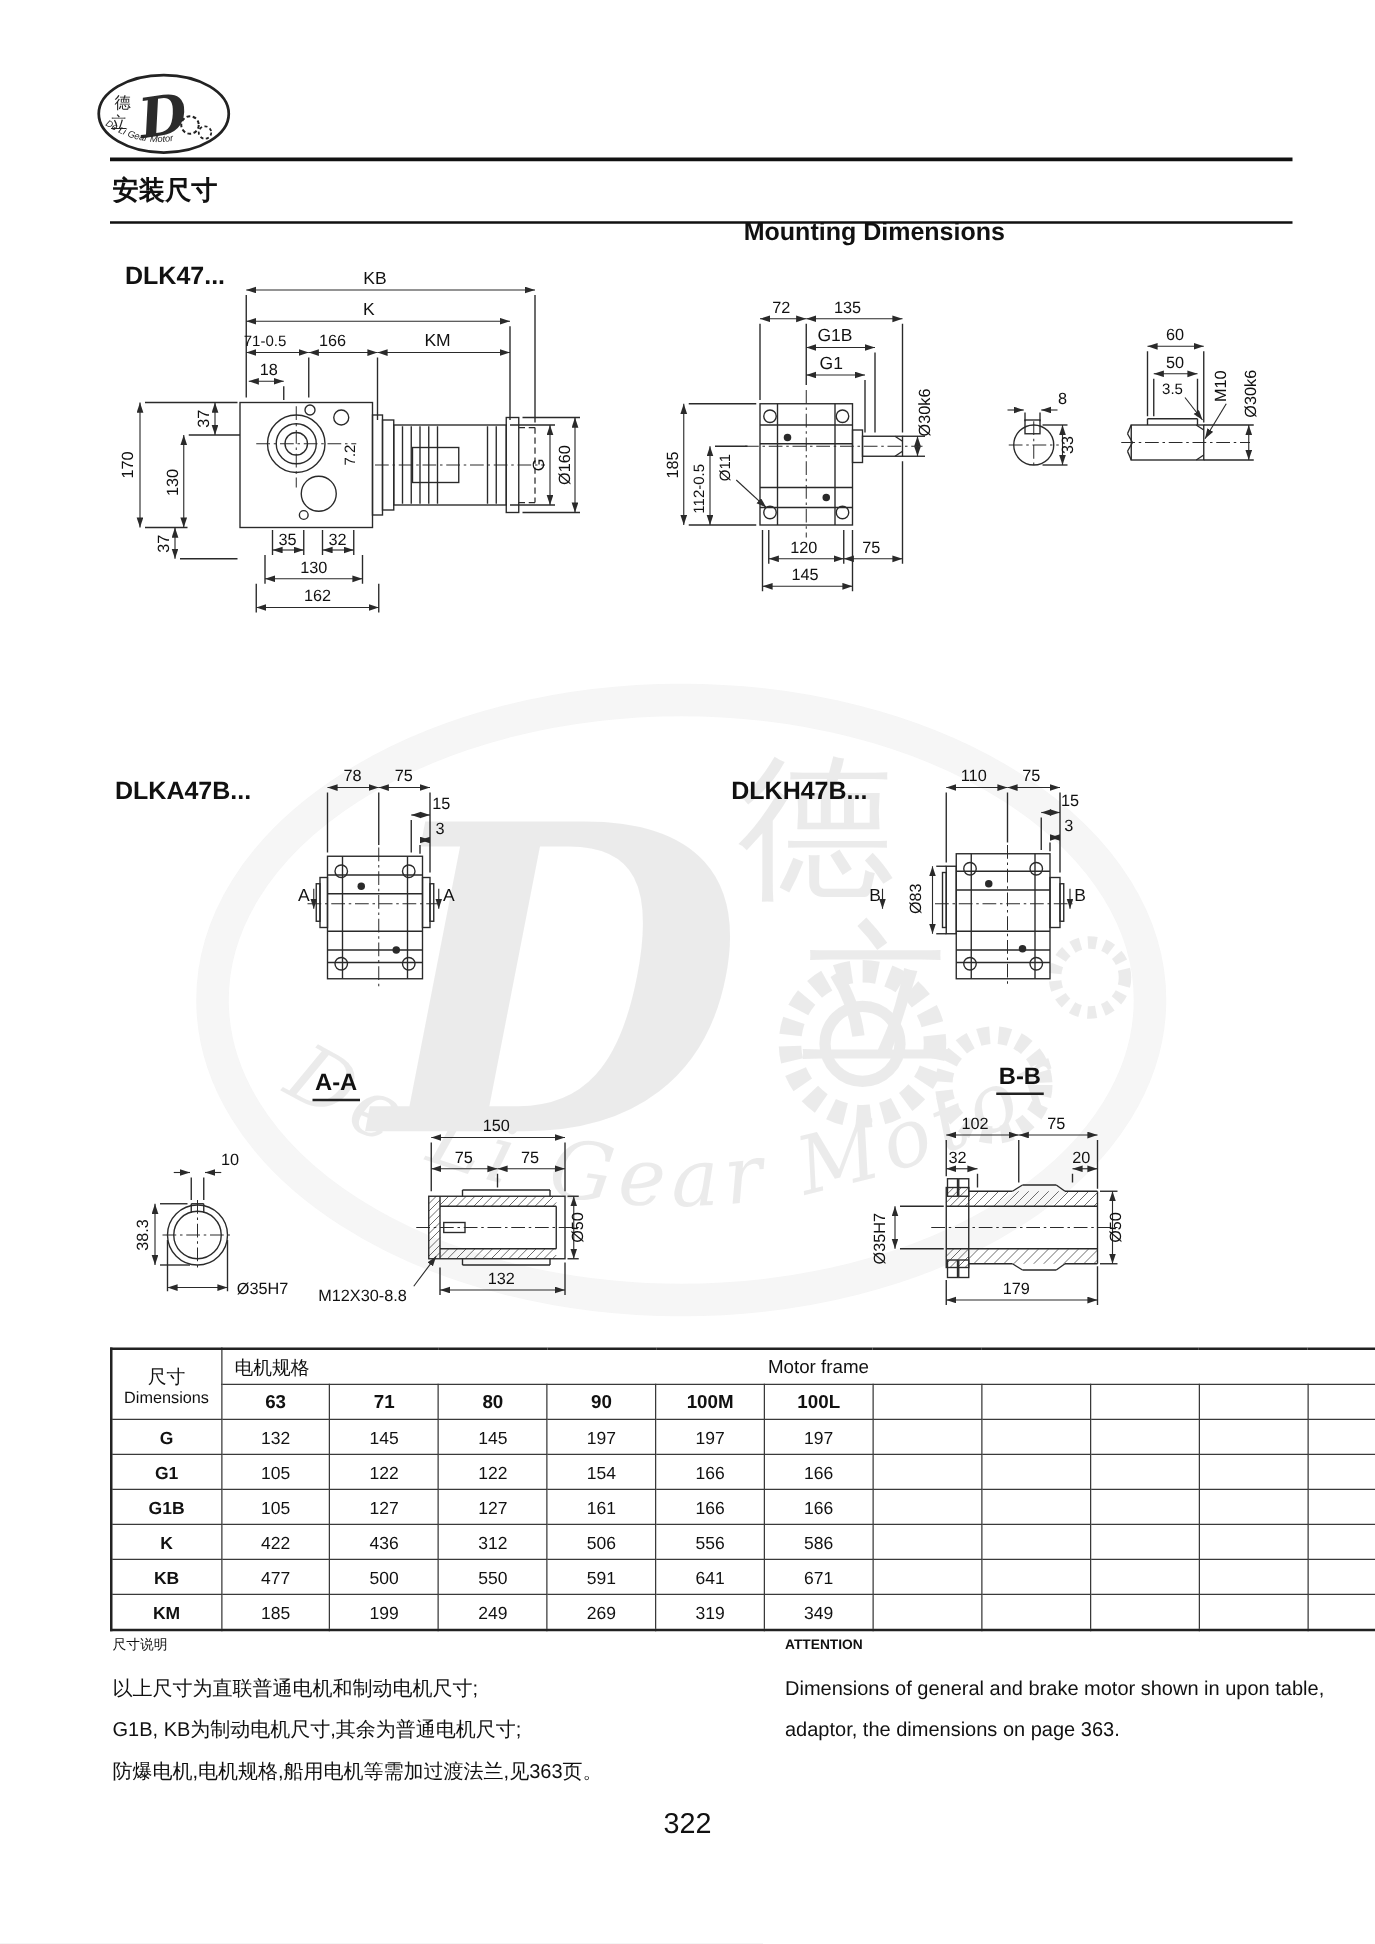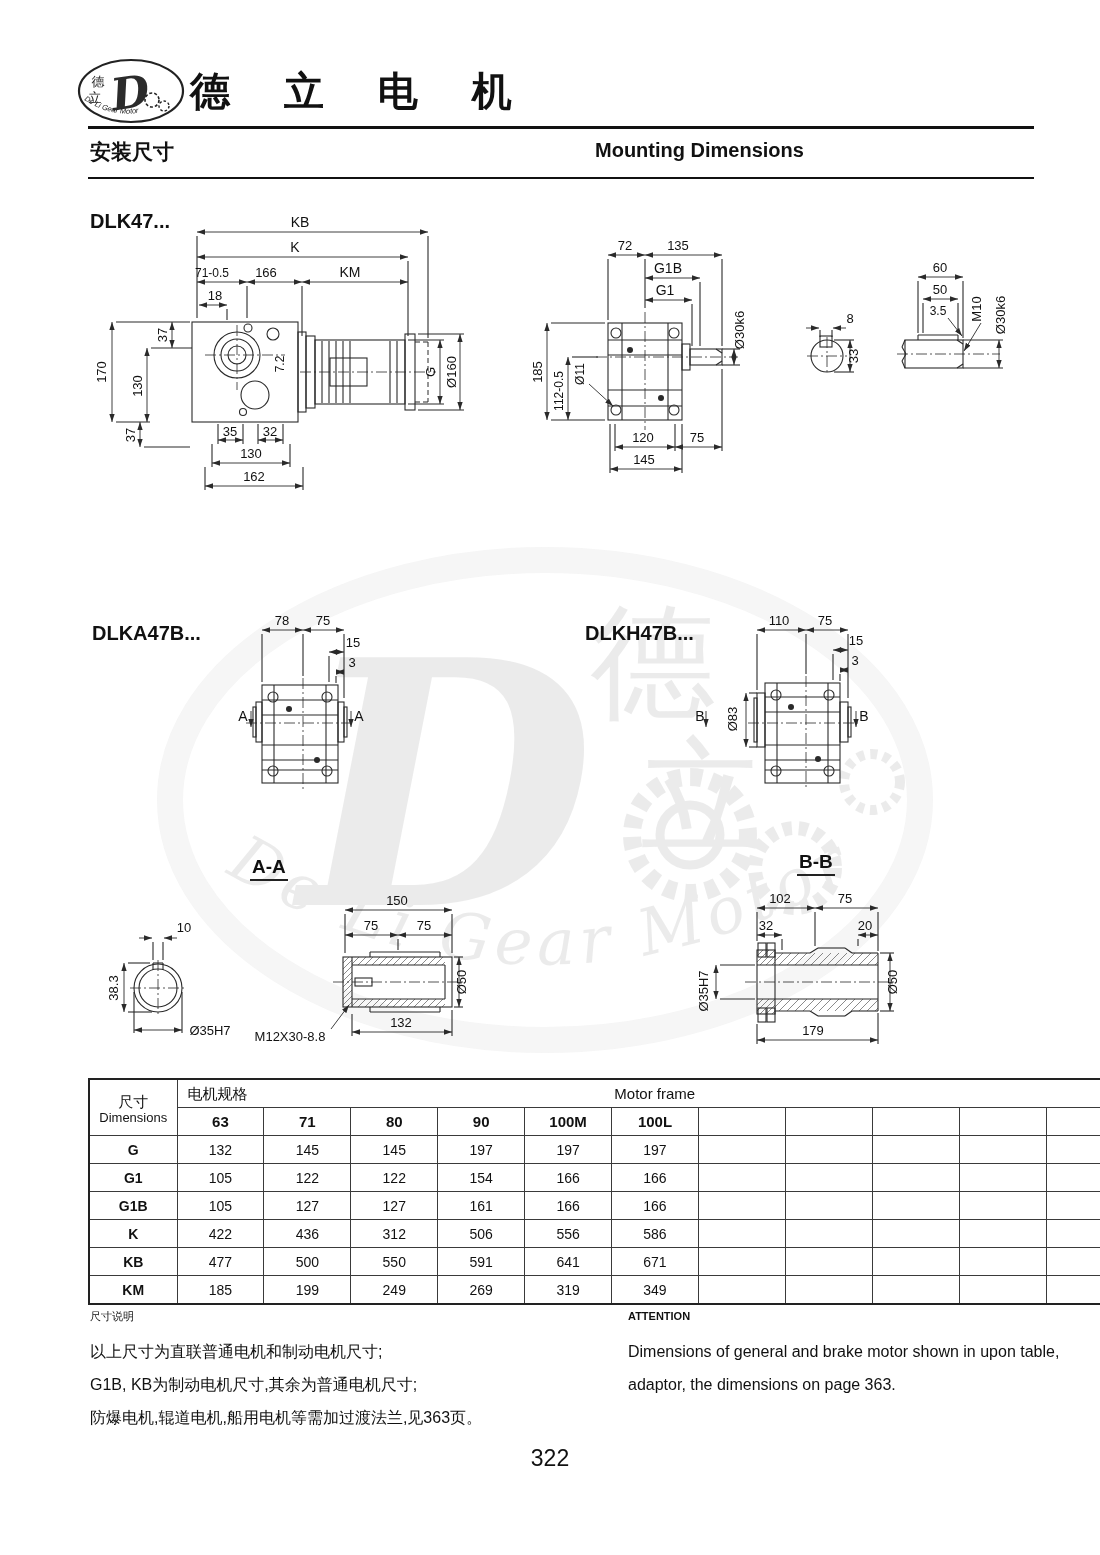--- a/index.html
+++ b/index.html
@@ -70,27 +70,26 @@
     <text x="19" y="46" font-size="13" text-anchor="middle" fill="#222">立</text>
     <text x="35" y="52" font-size="44" font-style="italic" font-weight="bold" fill="#2b2b2b" font-family="'DejaVu Serif','Liberation Serif',serif" transform="rotate(-8 55 35)">D</text>
     <circle cx="76" cy="44" r="7" fill="none" stroke="#222" stroke-width="1.6" stroke-dasharray="3 2"></circle>
     <circle cx="88" cy="50" r="5" fill="none" stroke="#222" stroke-width="1.4" stroke-dasharray="2.5 2"></circle>
     <path id="lgp" d="M8,44 Q55,74 102,38" fill="none"></path>
     <text font-size="7.5" font-style="italic" fill="#222">
       <textPath href="#lgp">De Li Gear Motor</textPath>
     </text>
   </svg>
 
-  <div class="abs brand-title" style="z-index:3;">德 立 电 机</div>
   <div class="abs rule-thick" style="z-index:3;"></div>
   <div class="abs sec-cn" style="z-index:3;">安装尺寸</div>
-  <div class="abs sec-en" style="z-index:3;">Mounting Dimensions</div>
+  <div class="abs sec-en" style="z-index:3;margin-top:36px;">Mounting Dimensions</div>
   <div class="abs rule-thin" style="z-index:3;"></div>
 
-  <div class="abs dwlabel" style="left:90px;top:210px;z-index:3;">DLK47...</div>
+  <div class="abs dwlabel" style="left:100px;top:210px;z-index:3;">DLK47...</div>
   <div class="abs dwlabel" style="left:92px;top:622px;z-index:3;">DLKA47B...</div>
   <div class="abs dwlabel" style="left:585px;top:622px;z-index:3;">DLKH47B...</div>
   <div class="abs aatitle" style="left:250px;top:856px;z-index:3;">A-A</div>
   <div class="abs aatitle" style="left:797px;top:851px;z-index:3;">B-B</div>
 
   <svg id="dw-svg" width="1100" height="1555" viewBox="0 0 1100 1555" style="z-index:2;">
     <defs>
       <marker id="ar" markerWidth="10" markerHeight="7" refX="9" refY="3" orient="auto-start-reverse">
         <path d="M0,0 L9,3 L0,6 Z" fill="#2a2a2a"></path>
       </marker>
@@ -654,21 +653,21 @@
           <td></td>
           <td></td>
         </tr>
       </tbody>
   </table>
 
   <div class="abs notes notes-cn" style="left:90px;top:1300px;z-index:3;">
     <div class="ttl">尺寸说明</div>
     <div>以上尺寸为直联普通电机和制动电机尺寸;</div>
     <div>G1B, KB为制动电机尺寸,其余为普通电机尺寸;</div>
-    <div>防爆电机,辊道电机,船用电机等需加过渡法兰,见363页。</div>
+    <div>防爆电机,电机规格,船用电机等需加过渡法兰,见363页。</div>
   </div>
   <div class="abs notes notes-en" style="left:628px;top:1300px;z-index:3;">
     <div class="ttl">ATTENTION</div>
     <div>Dimensions of general and brake motor shown in upon table,</div>
     <div>adaptor, the dimensions on page 363.</div>
   </div>
 
   <div class="abs pageno" style="z-index:3;">322</div>
 </div>
 

